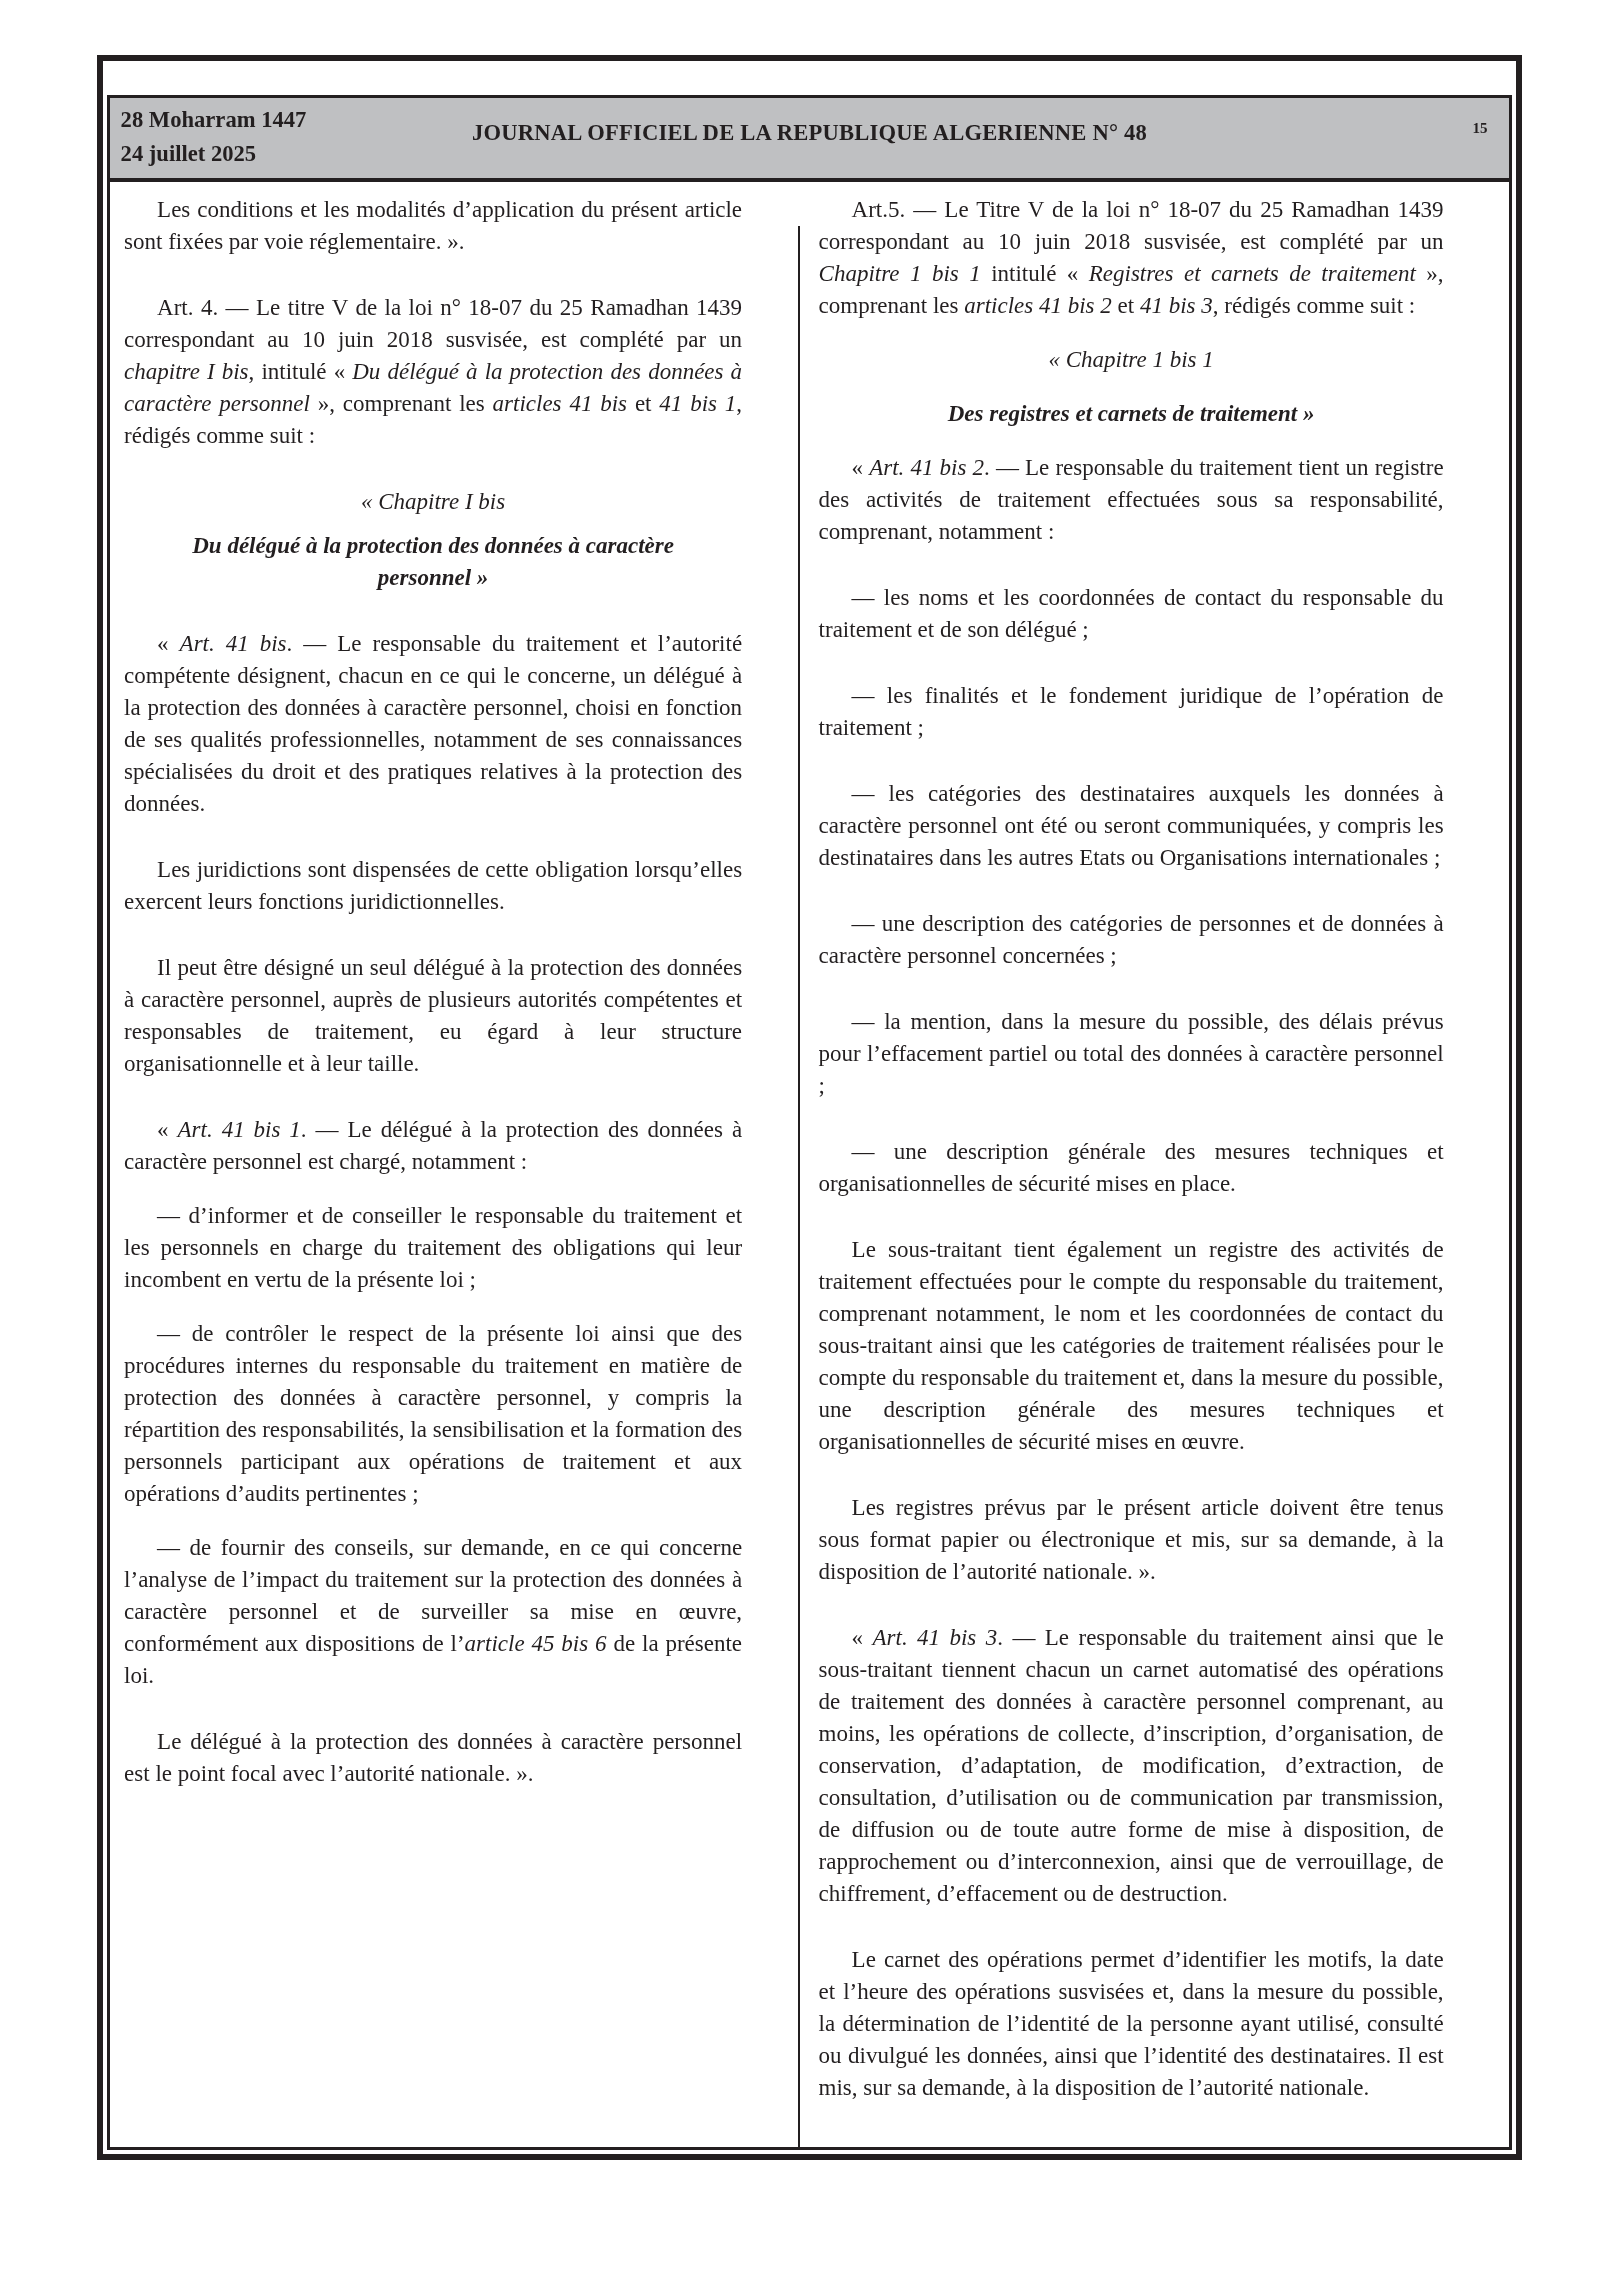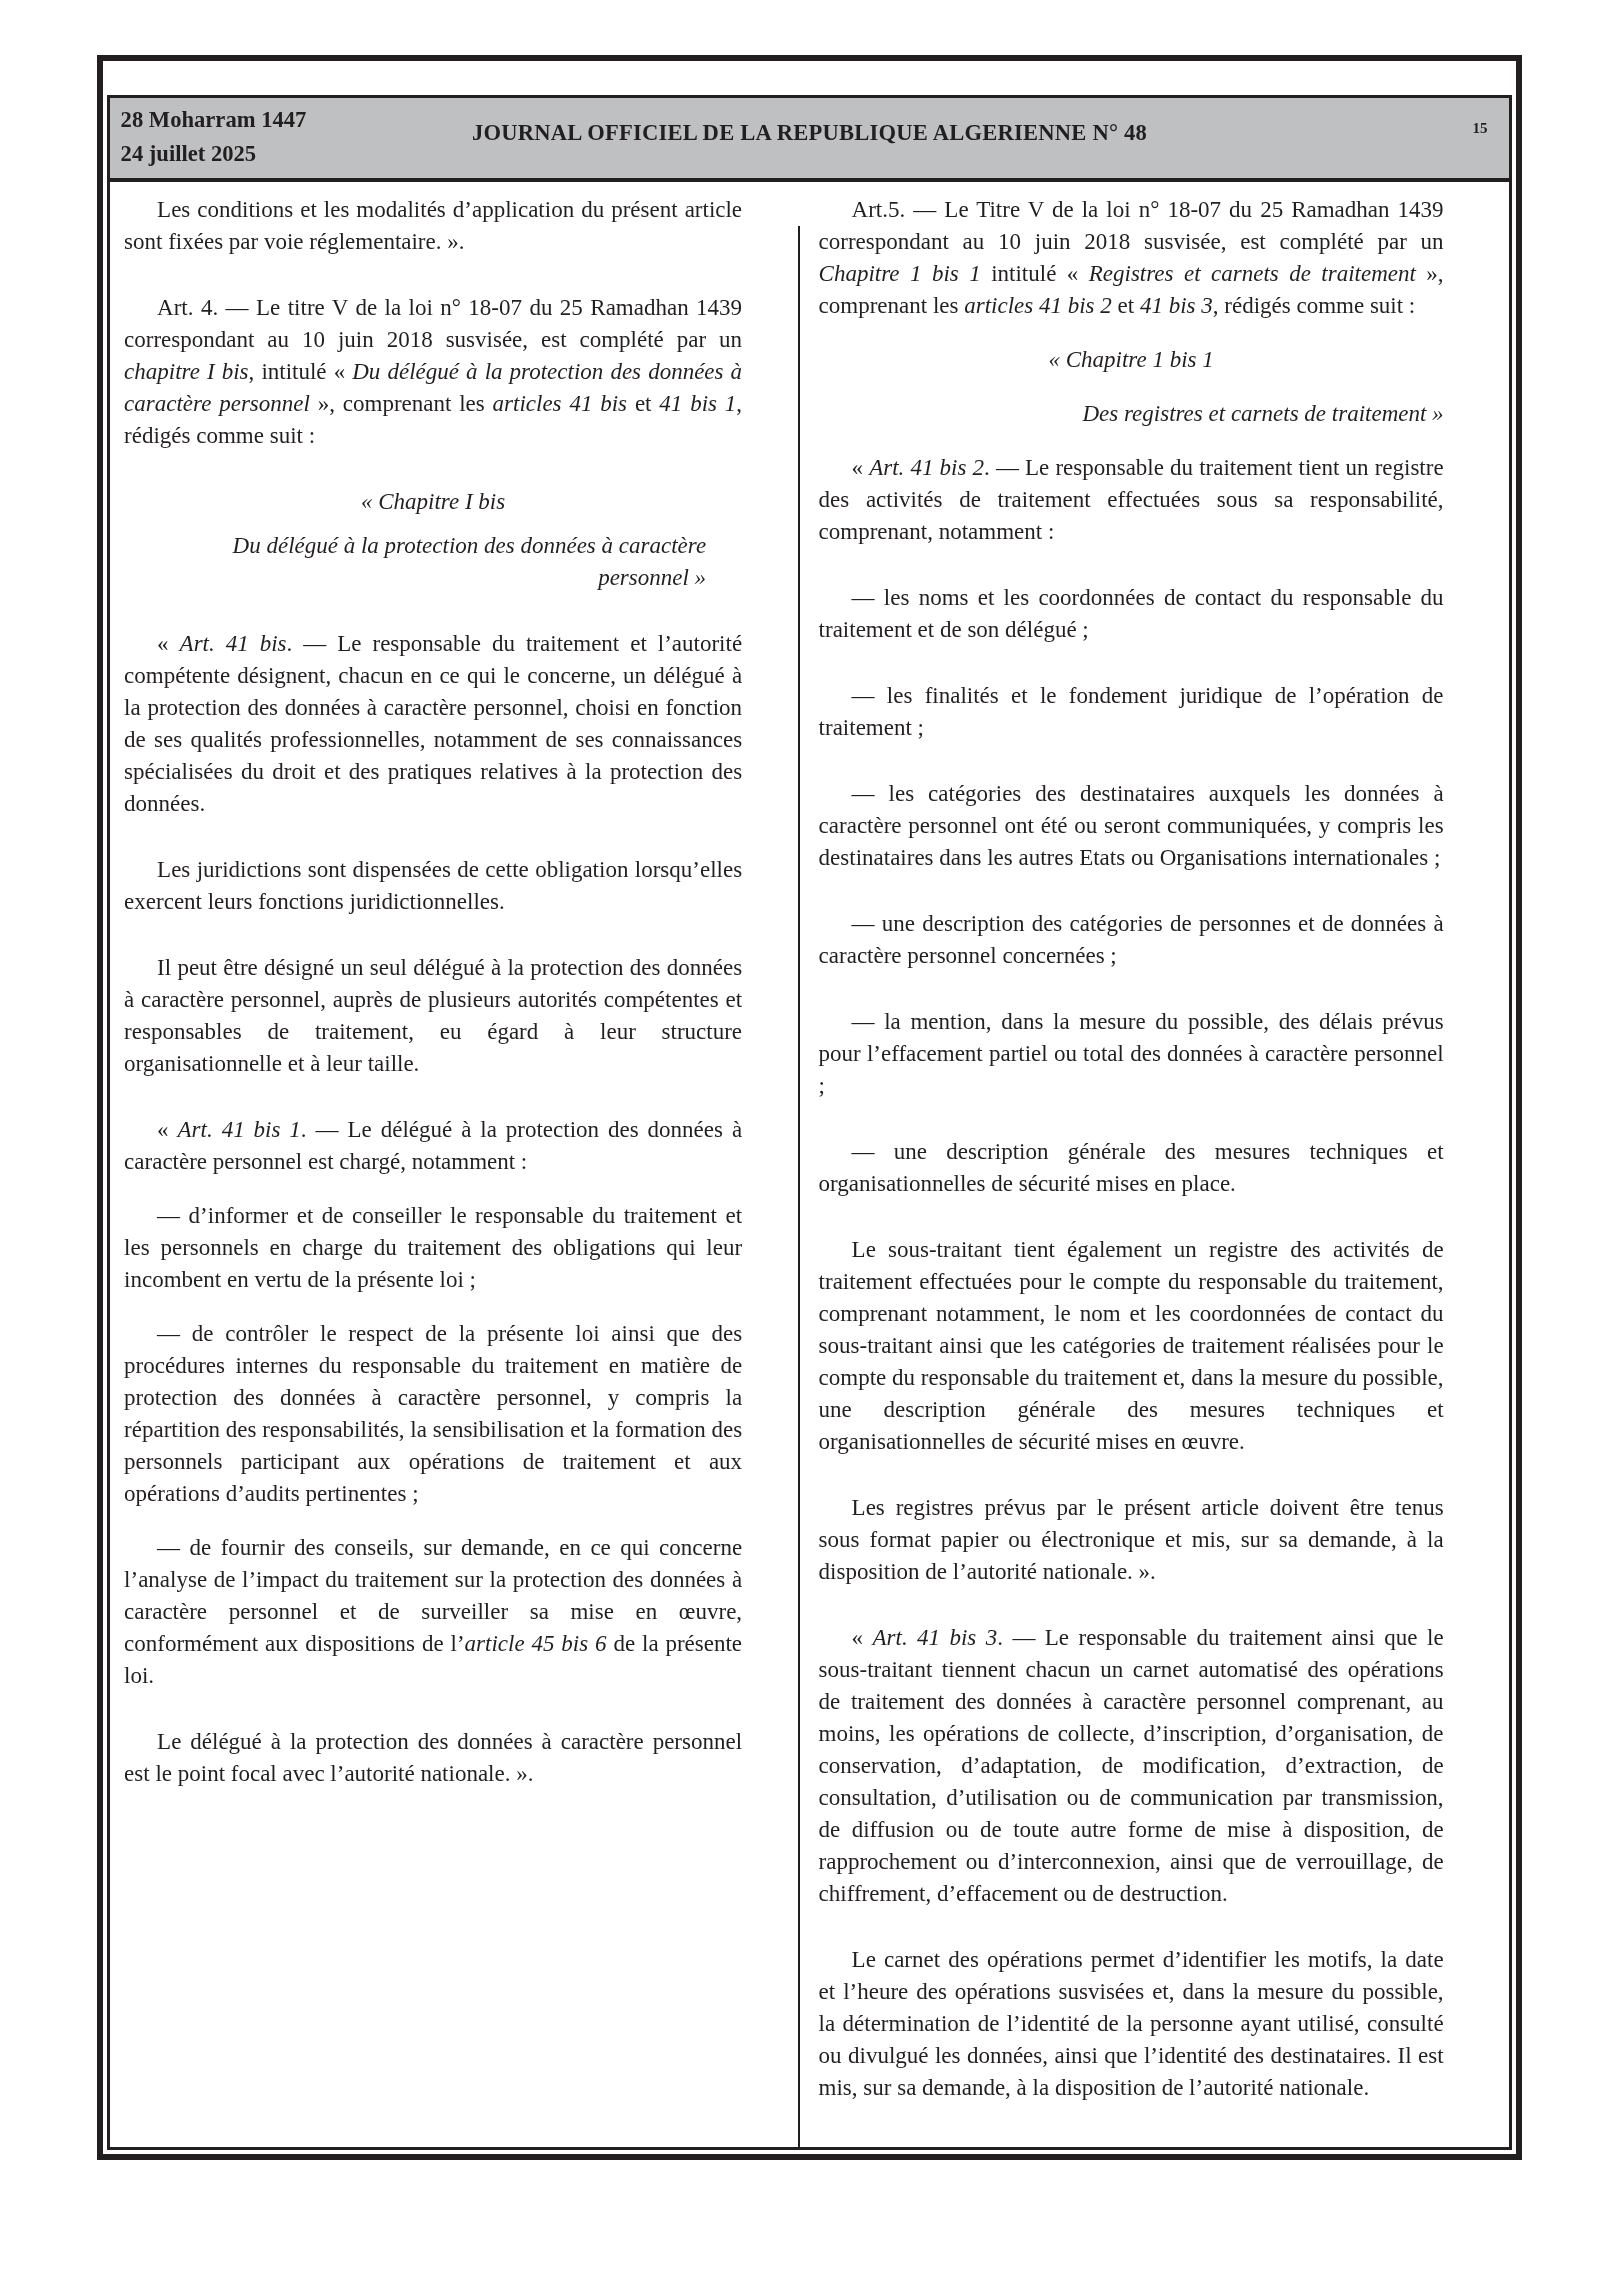--- a/index.html
+++ b/index.html
@@ -16,21 +16,21 @@
   .hdr-page { position:absolute; right:22px; top:22px; font-weight:bold; font-size:15px; }
   .col { position:absolute; top:96px; width:618px; font-size:23px; line-height:32px; text-align:justify; }
   .col-left { left:14.5px; }
   .col-right { left:709px; width:625px; }
   .divider { position:absolute; left:688px; top:128px; width:2.7px; height:1923px; background:#231f20; }
   p { margin:0; text-indent:33px; }
   .gap-l { margin-top:34px; }
   .gap-m { margin-top:22px; }
   .gap-s { margin-top:12.7px; }
   .center { text-align:center; text-indent:0; }
-  .bi { font-style:italic; font-weight:normal;text-align:right; }
+  .bi { font-style:italic; font-weight:bold; }
   i { font-style:italic; }
 </style>
 </head>
 <body>
 
 <div class="outer">
   <div class="inner">
 
     <div class="header">
       <div class="hdr-date">

